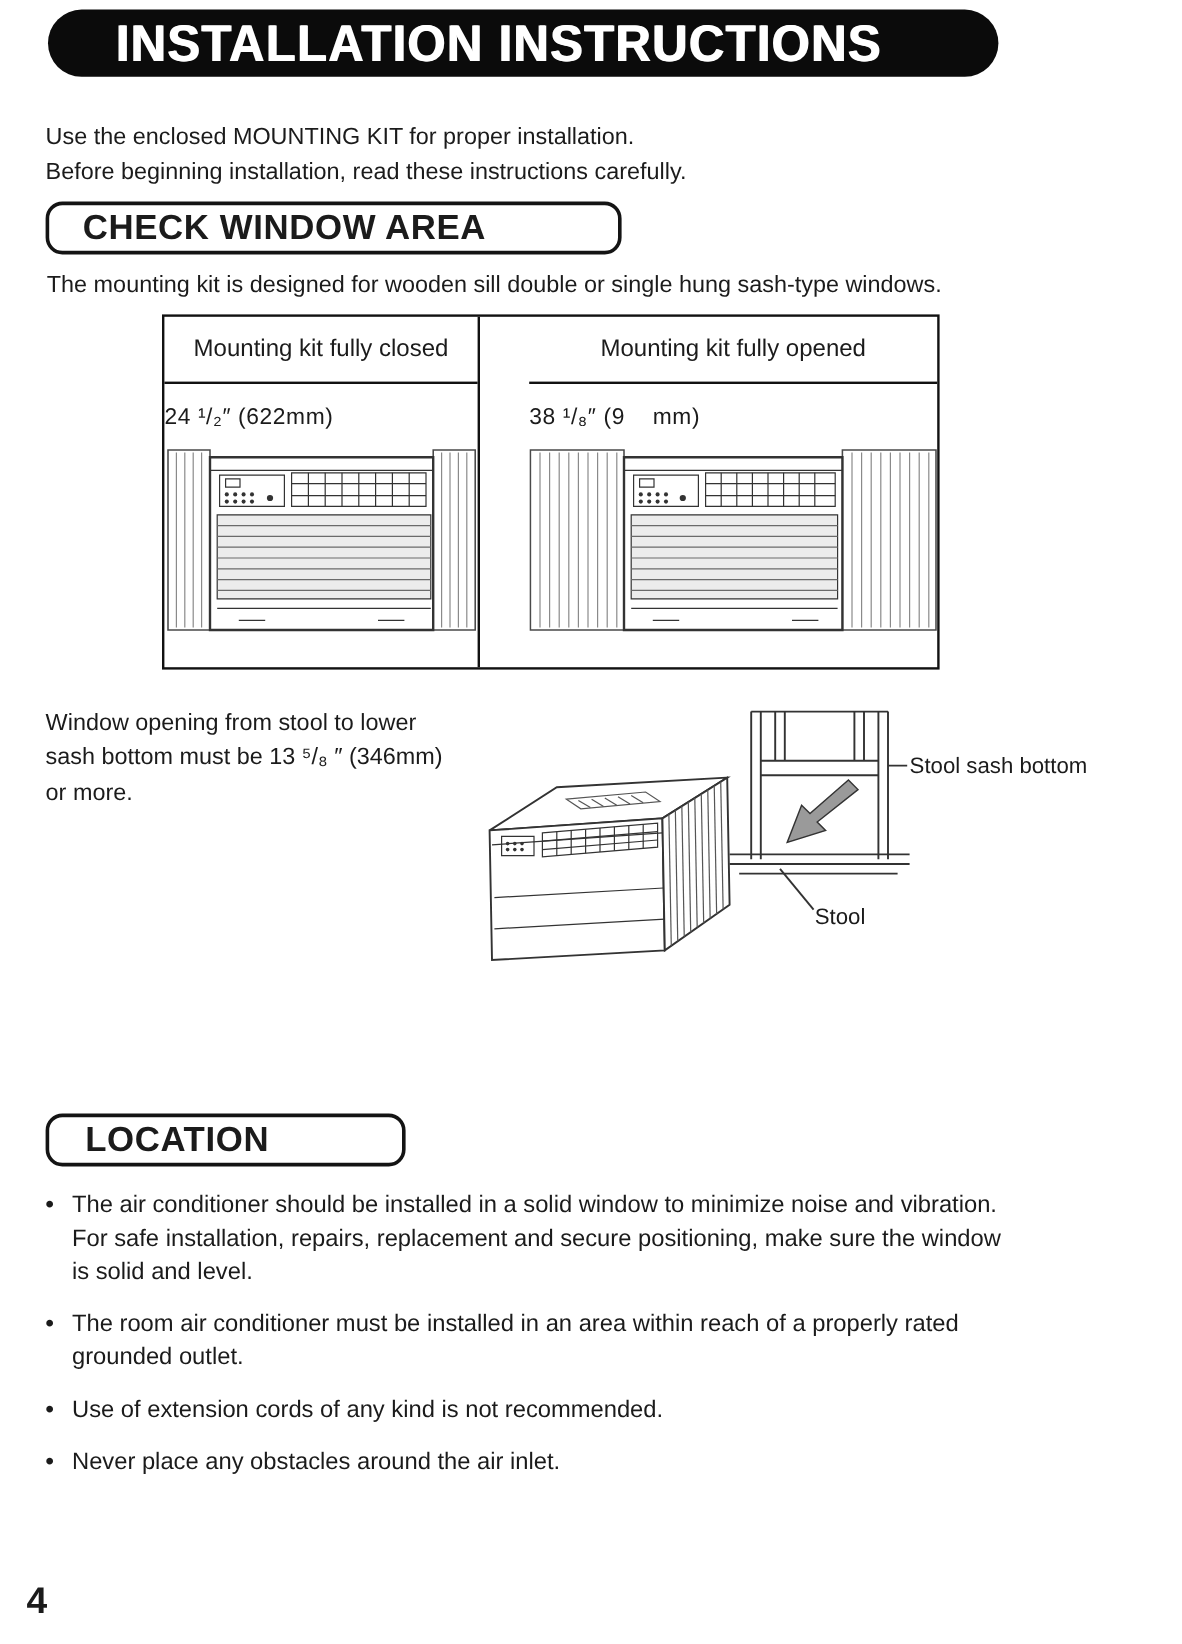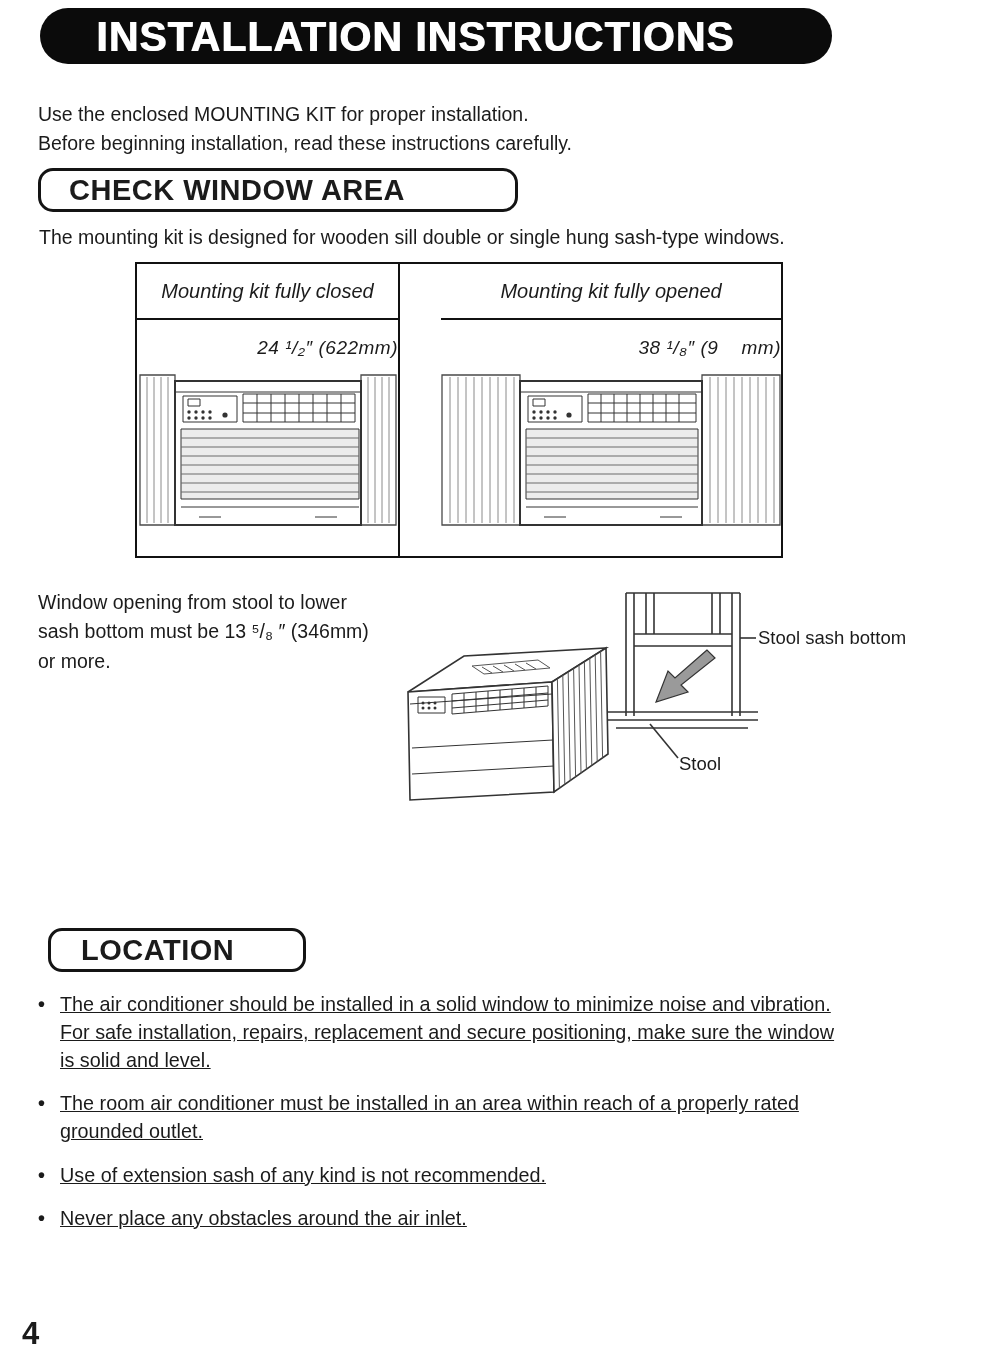--- a/index.html
+++ b/index.html
@@ -19,52 +19,52 @@
     transform:scaleY(1.05);
   }
   
   .intro{position:absolute;left:18px;top:100px;font-size:19.5px;line-height:1.5;}
   
   .section-box{
     position:absolute;border:3.5px solid #141414;border-radius:14px;
     display:flex;align-items:center;box-sizing:border-box;background:#fff;
   }
   .section-box .section-label{font-size:29px;font-weight:bold;letter-spacing:0.5px;}
-  .box-check{left:18px;top:168px;width:480px;height:44px;padding-left:28px;border-radius:15px;}
-  .box-location{left:28px;top:928px;width:258px;height:44px;padding-left:30px;}
+  .box-check{left:18px;top:168px;width:480px;height:44px;padding-left:28px;}
+  .box-location{left:18px;top:928px;width:300px;height:44px;padding-left:30px;}
   .check-desc{position:absolute;left:19px;top:226px;font-size:19.5px;}
   
   .kit-table{
     position:absolute;left:115px;top:262px;width:648px;height:296px;
     border:2px solid #111;box-sizing:border-box;display:flex;background:#fff;
   }
-  .kit-col{display:flex;flex-direction:column;box-sizing:border-box;font-style:italic;}
+  .kit-col{display:flex;flex-direction:column;box-sizing:border-box;}
   .kit-col.left{width:285px;border-right:2px solid #111;}
   .kit-col.right{flex:1;padding-left:41px;}
   .kit-header{
     height:56px;border-bottom:2px solid #111;display:flex;align-items:center;
     justify-content:center;font-size:20px;box-sizing:border-box;
   }
-  .kit-meas{margin-top:17px;text-align:right;font-size:19px;letter-spacing:0.5px;}
+  .kit-meas{margin-top:17px;text-align:left;font-size:19px;letter-spacing:0.5px;}
   .kit-drawing{display:block;margin:10px auto 0;}
   
   .window-note{
     position:absolute;left:18px;top:588px;width:370px;font-size:19.5px;
     line-height:1.5;white-space:pre-line;
   }
   .figure{position:absolute;left:360px;top:588px;width:625px;height:230px;}
   .figure svg{position:absolute;left:0;top:0;}
   .fig-label{position:absolute;font-size:18.5px;white-space:nowrap;}
   .label-sash{left:378px;top:39px;}
   .label-stool{left:299px;top:165px;}
   
   .bullets{position:absolute;left:18px;top:990px;width:950px;}
   .bullet{display:flex;margin-bottom:15px;font-size:19.8px;line-height:1.42;}
   .bullet .marker{width:22px;flex:0 0 22px;font-weight:bold;}
-  .bullet .bullet-text{white-space:pre-line;text-decoration:underline;}
+  .bullet .bullet-text{white-space:pre-line;}
   
   .page-num{position:absolute;left:2px;top:1316px;font-size:31px;font-weight:bold;}
   svg line, svg rect, svg polygon, svg path{vector-effect:non-scaling-stroke;}
 </style>
 </head>
 <body>
 
 <div class="page">
 
   <div class="banner">
@@ -310,21 +310,21 @@
 For safe installation, repairs, replacement and secure positioning, make sure the window
 is solid and level.</span>
     </div>
     <div class="bullet">
       <span class="marker">•</span>
       <span class="bullet-text">The room air conditioner must be installed in an area within reach of a properly rated
 grounded outlet.</span>
     </div>
     <div class="bullet">
       <span class="marker">•</span>
-      <span class="bullet-text">Use of extension sash of any kind is not recommended.</span>
+      <span class="bullet-text">Use of extension cords of any kind is not recommended.</span>
     </div>
     <div class="bullet">
       <span class="marker">•</span>
       <span class="bullet-text">Never place any obstacles around the air inlet.</span>
     </div>
   </div>
 
   <div class="page-num">4</div>
 
 </div>

